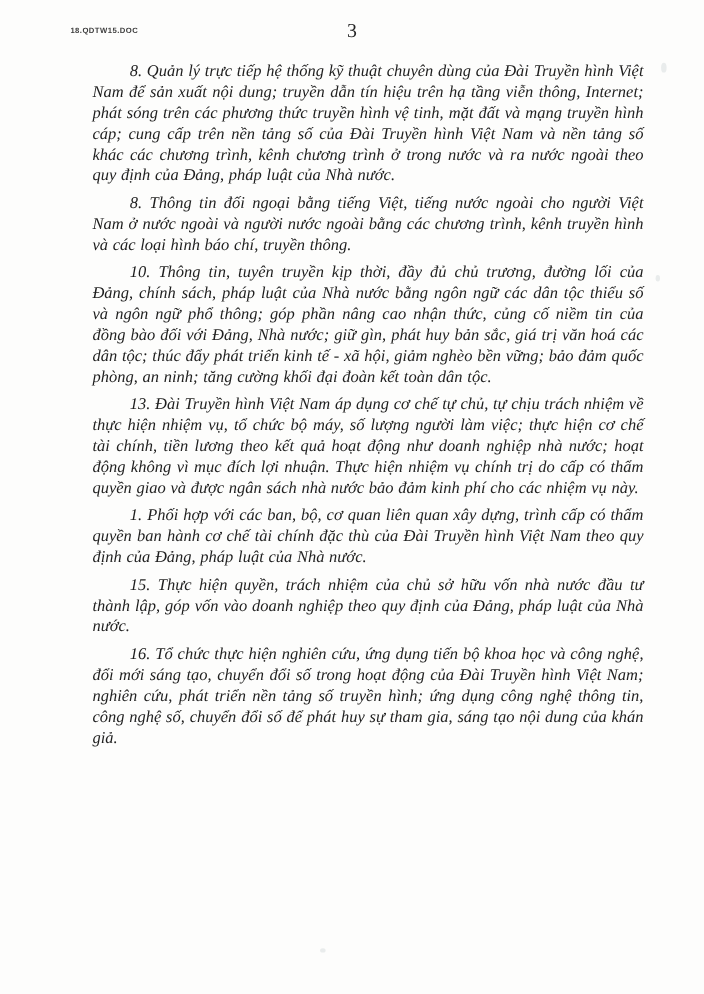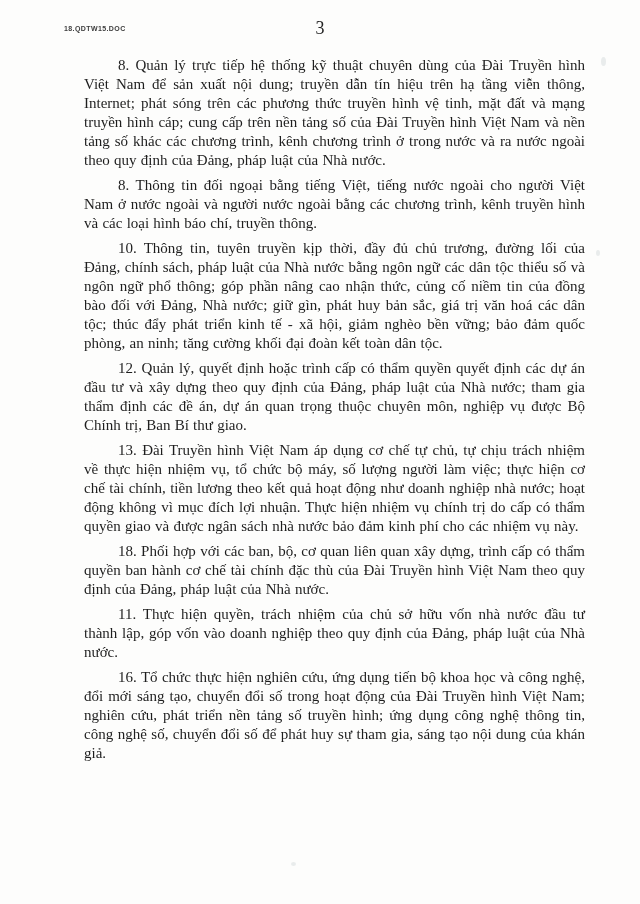--- a/index.html
+++ b/index.html
@@ -38,20 +38,21 @@
   }
   .content {
     position: absolute;
     left: 84px;
     top: 56px;
     width: 501px;
     font-size: 15px;
     line-height: 19px;
     text-align: justify;
     text-justify: inter-word;
+    font-style: italic;
   }
   .content p {
     margin: 0 0 6px 0;
     text-indent: 34px;
     word-spacing: 0.5px;
   }
   
   .speck {
     position: absolute;
     background: #e9ecec;
@@ -67,24 +68,23 @@
 <div class="page">
 
   <div class="file-label">18.QDTW15.DOC</div>
 
   <div class="page-number">3</div>
 
   <div class="content">
     <p>8. Quản lý trực tiếp hệ thống kỹ thuật chuyên dùng của Đài Truyền hình Việt Nam để sản xuất nội dung; truyền dẫn tín hiệu trên hạ tầng viễn thông, Internet; phát sóng trên các phương thức truyền hình vệ tinh, mặt đất và mạng truyền hình cáp; cung cấp trên nền tảng số của Đài Truyền hình Việt Nam và nền tảng số khác các chương trình, kênh chương trình ở trong nước và ra nước ngoài theo quy định của Đảng, pháp luật của Nhà nước.</p>
     <p>8. Thông tin đối ngoại bằng tiếng Việt, tiếng nước ngoài cho người Việt Nam ở nước ngoài và người nước ngoài bằng các chương trình, kênh truyền hình và các loại hình báo chí, truyền thông.</p>
     <p>10. Thông tin, tuyên truyền kịp thời, đầy đủ chủ trương, đường lối của Đảng, chính sách, pháp luật của Nhà nước bằng ngôn ngữ các dân tộc thiểu số và ngôn ngữ phổ thông; góp phần nâng cao nhận thức, củng cố niềm tin của đồng bào đối với Đảng, Nhà nước; giữ gìn, phát huy bản sắc, giá trị văn hoá các dân tộc; thúc đẩy phát triển kinh tế - xã hội, giảm nghèo bền vững; bảo đảm quốc phòng, an ninh; tăng cường khối đại đoàn kết toàn dân tộc.</p>
-    <p>12. Quản lý, quyết định hoặc trình cấp có thẩm quyền quyết định các dự án đầu tư và xây dựng theo quy định của Đảng, pháp luật của Nhà nước; tham gia thẩm định các đề án, dự án quan trọng thuộc chuyên môn, nghiệp vụ được Bộ Chính trị, Ban Bí thư giao.</p>
     <p>13. Đài Truyền hình Việt Nam áp dụng cơ chế tự chủ, tự chịu trách nhiệm về thực hiện nhiệm vụ, tổ chức bộ máy, số lượng người làm việc; thực hiện cơ chế tài chính, tiền lương theo kết quả hoạt động như doanh nghiệp nhà nước; hoạt động không vì mục đích lợi nhuận. Thực hiện nhiệm vụ chính trị do cấp có thẩm quyền giao và được ngân sách nhà nước bảo đảm kinh phí cho các nhiệm vụ này.</p>
-    <p>18. Phối hợp với các ban, bộ, cơ quan liên quan xây dựng, trình cấp có thẩm quyền ban hành cơ chế tài chính đặc thù của Đài Truyền hình Việt Nam theo quy định của Đảng, pháp luật của Nhà nước.</p>
-    <p>11. Thực hiện quyền, trách nhiệm của chủ sở hữu vốn nhà nước đầu tư thành lập, góp vốn vào doanh nghiệp theo quy định của Đảng, pháp luật của Nhà nước.</p>
+    <p>1. Phối hợp với các ban, bộ, cơ quan liên quan xây dựng, trình cấp có thẩm quyền ban hành cơ chế tài chính đặc thù của Đài Truyền hình Việt Nam theo quy định của Đảng, pháp luật của Nhà nước.</p>
+    <p>15. Thực hiện quyền, trách nhiệm của chủ sở hữu vốn nhà nước đầu tư thành lập, góp vốn vào doanh nghiệp theo quy định của Đảng, pháp luật của Nhà nước.</p>
     <p>16. Tổ chức thực hiện nghiên cứu, ứng dụng tiến bộ khoa học và công nghệ, đổi mới sáng tạo, chuyển đổi số trong hoạt động của Đài Truyền hình Việt Nam; nghiên cứu, phát triển nền tảng số truyền hình; ứng dụng công nghệ thông tin, công nghệ số, chuyển đổi số để phát huy sự tham gia, sáng tạo nội dung của khán giả.</p>
   </div>
 
   <div class="speck s1"></div>
   <div class="speck s2"></div>
   <div class="speck s3"></div>
 
 </div>
 
 </body></html>

